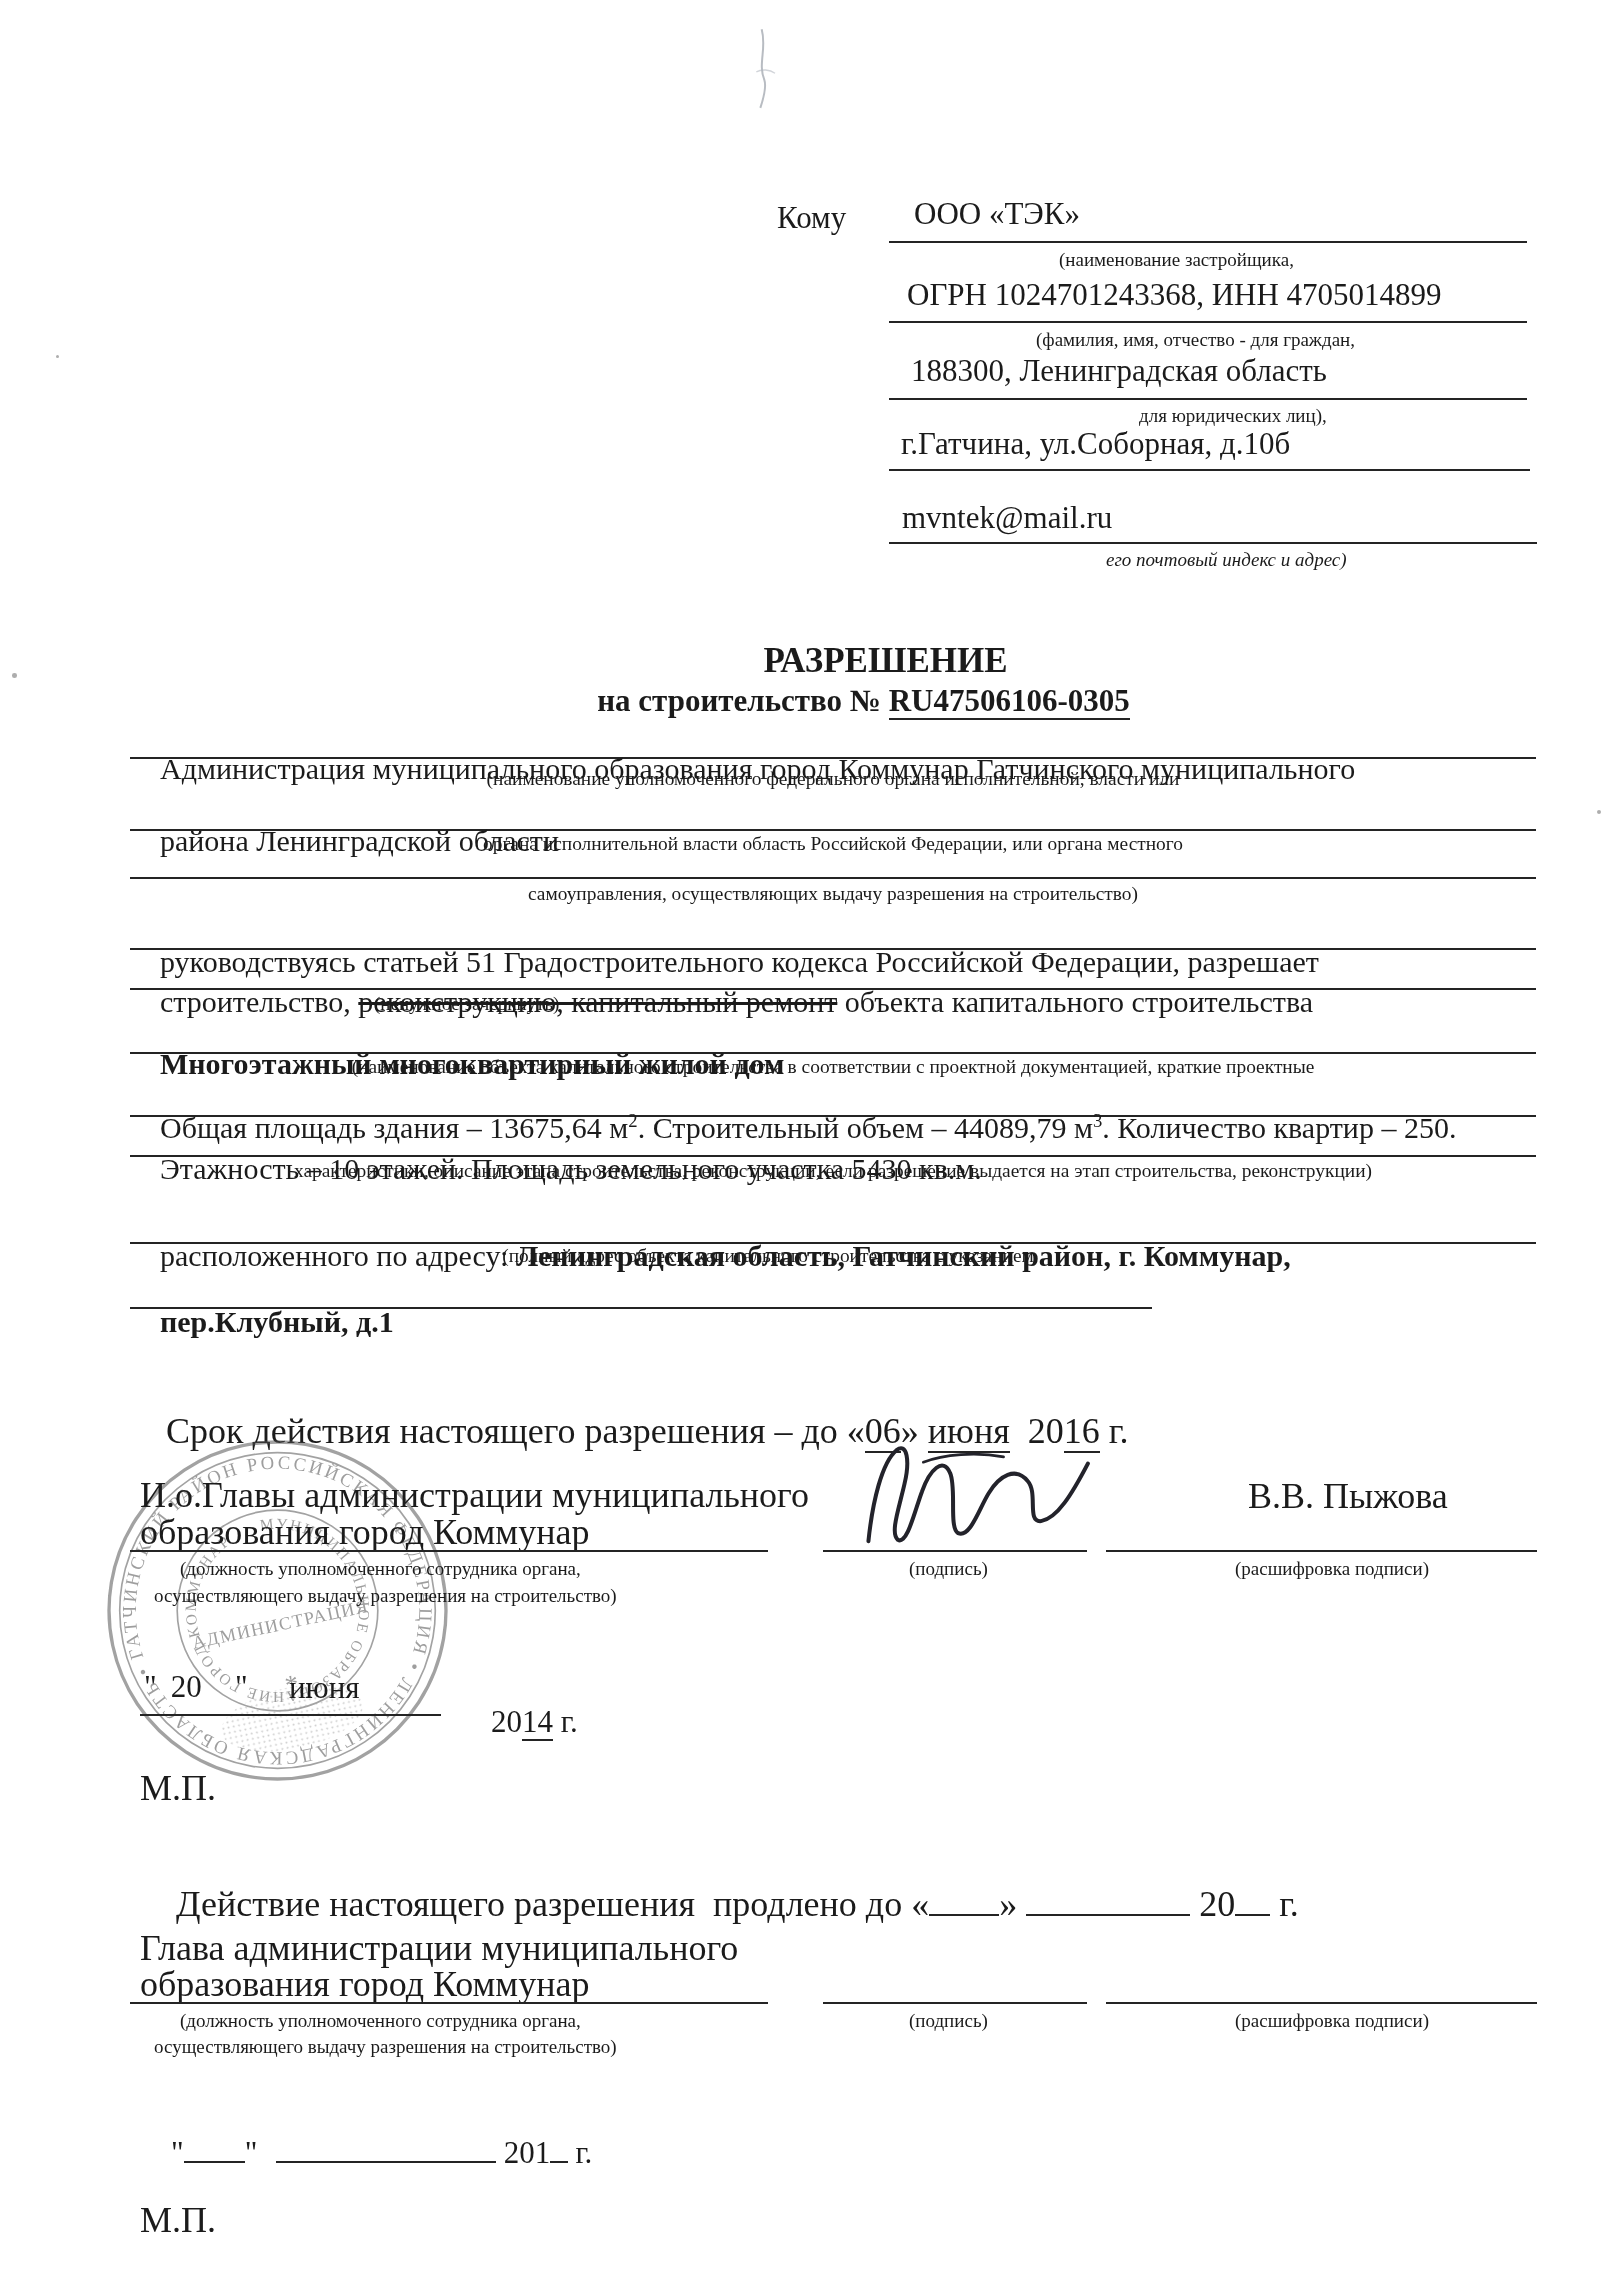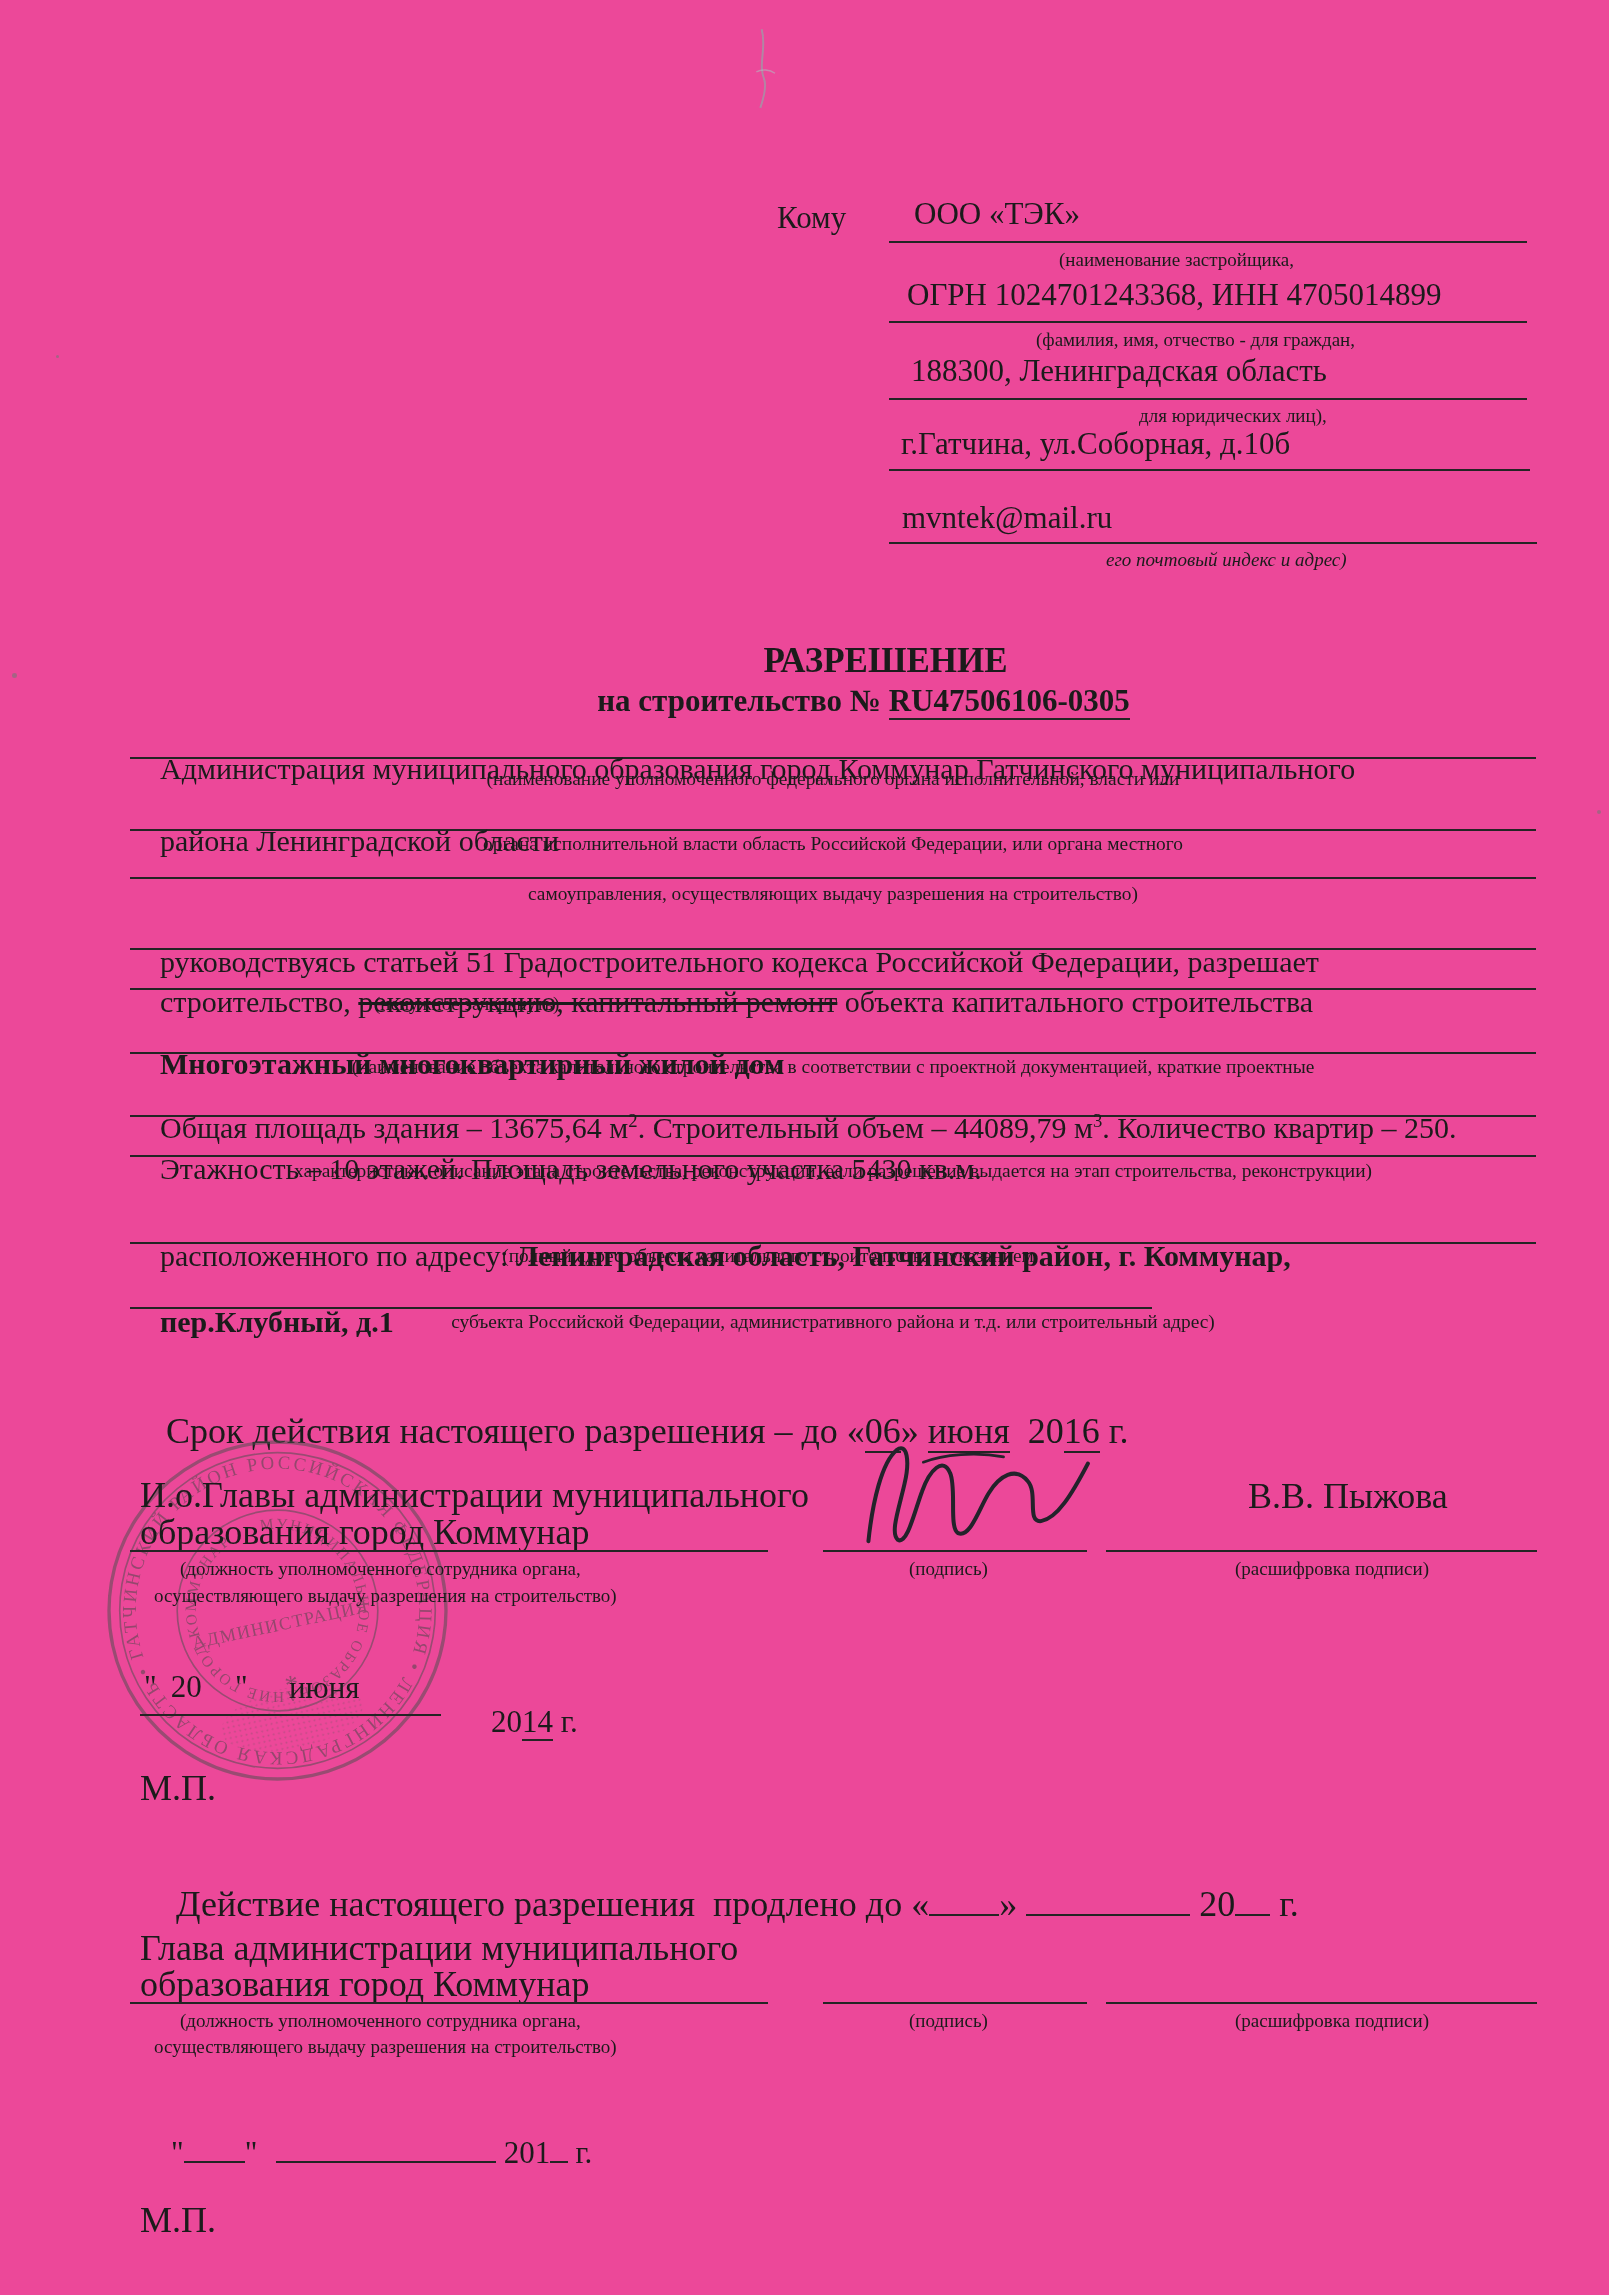--- a/index.html
+++ b/index.html
@@ -1,19 +1,19 @@
 <!DOCTYPE html>
 <html style="font-size:10.7px"><head>
 <meta charset="utf-8">
 <style>
   html,body{margin:0;padding:0;background:#e8e8e8;}
   .page{
     position:relative;
     width:1609px;height:2295px;
-    background:#ec4899;
+    background:#ffffff;
     font-family:"Liberation Serif","DejaVu Serif",serif;
     color:#1b1b1b;
     overflow:hidden;
   }
   .abs{position:absolute;white-space:pre;}
   .hv{font-size:31px;}          
   .b{font-size:36px;}           
   .cap{font-size:19px;}         
   .bold{font-weight:700;}
   .rule{position:absolute;height:0;border-top:2.7px solid #242424;}
@@ -104,21 +104,20 @@
   <div class="capc" style="top:1160px;">характеристики, описание этапа строительства, реконструкции, если разрешение выдается на этап строительства, реконструкции)</div>
 
   <div class="row" style="top:1205px;height:37px;">
     <span>расположенного по адресу: </span><span class="bold">Ленинградская область, Гатчинский район, г. Коммунар,</span>
   </div>
   <div class="capc" style="width:1276px;top:1245px;">(полный адрес объекта капитального строительства с указанием</div>
 
   <div class="row bold" style="top:1271px;height:36px;width:1022px;">
     <span>пер.Клубный, д.1</span>
   </div>
-  <div class="capc" style="top:1311px;">субъекта Российской Федерации, административного района и т.д. или строительный адрес)</div>
 
   <div class="abs b" style="left:130px;top:1368px;">
     <span>Срок действия настоящего разрешения – до «</span><span class="ul">06</span><span>» </span><span class="ul">июня</span><span>  </span><span>20</span><span class="ul">16</span><span> г.</span>
   </div>
 
   <svg class="abs" style="left:97px;top:1430px;opacity:0.52;transform:rotate(-12deg);transform-origin:center;" width="361" height="361" viewBox="0 0 540 540">
     <defs>
       <path id="oc" d="M 270,58 A 212,212 0 1 1 269.9,58"></path>
       <path id="ic" d="M 270,148 A 122,122 0 1 1 269.9,148"></path>
       <pattern id="dots" width="8" height="8" patternUnits="userSpaceOnUse">

